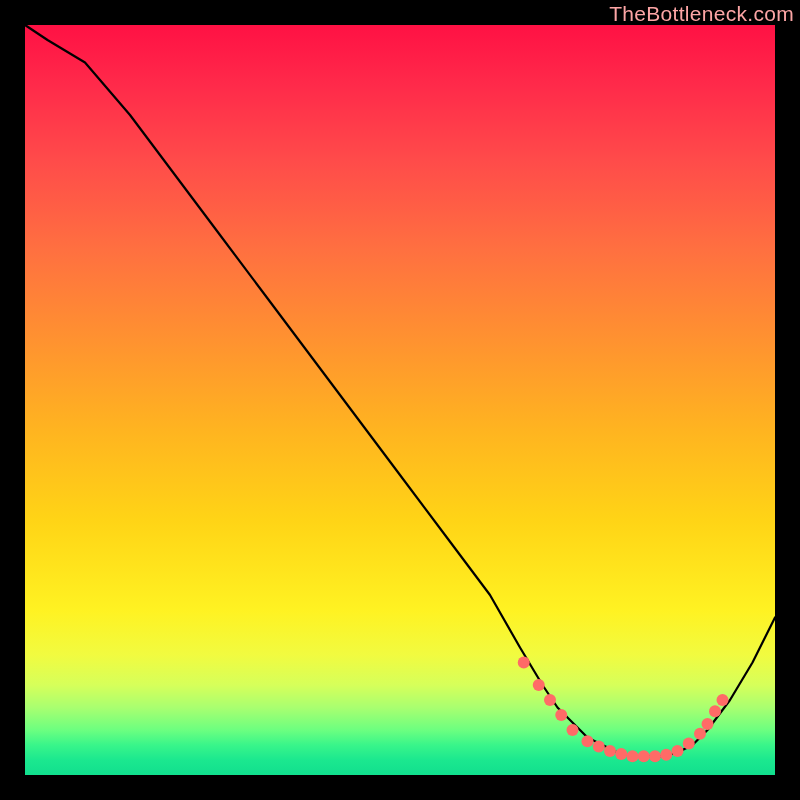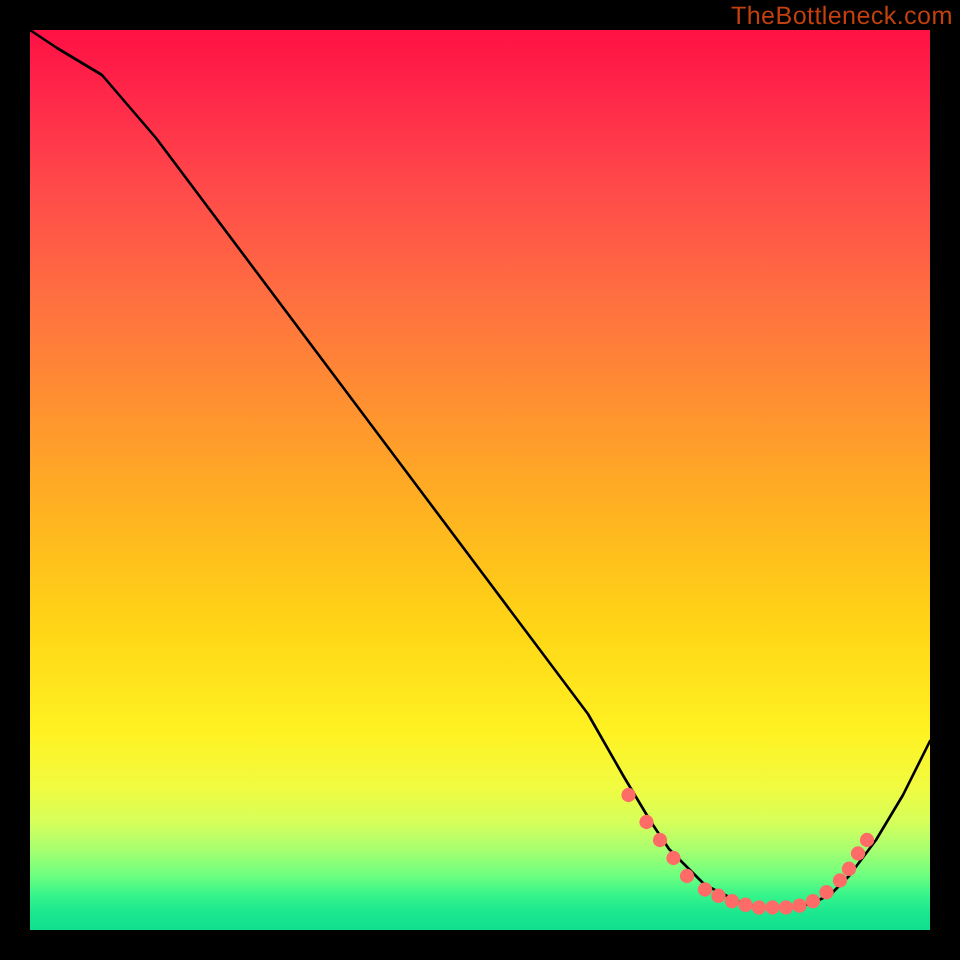--- a/index.html
+++ b/index.html
@@ -40,21 +40,21 @@
       #6cff80 94%,
       #39f58a 96%,
       #1be88f 98%,
       #11df8e 100%
     );
   }
   .watermark {
     position: absolute;
     top: 2px;
     right: 6px;
-    color: #c2410c;
+    color: #fca5a5;
     font-size: 21px;
     font-weight: 500;
     letter-spacing: 0.3px;
     z-index: 5;
   }
   svg.curve {
     position: absolute;
     left: 0;
     top: 0;
     width: 750px;

